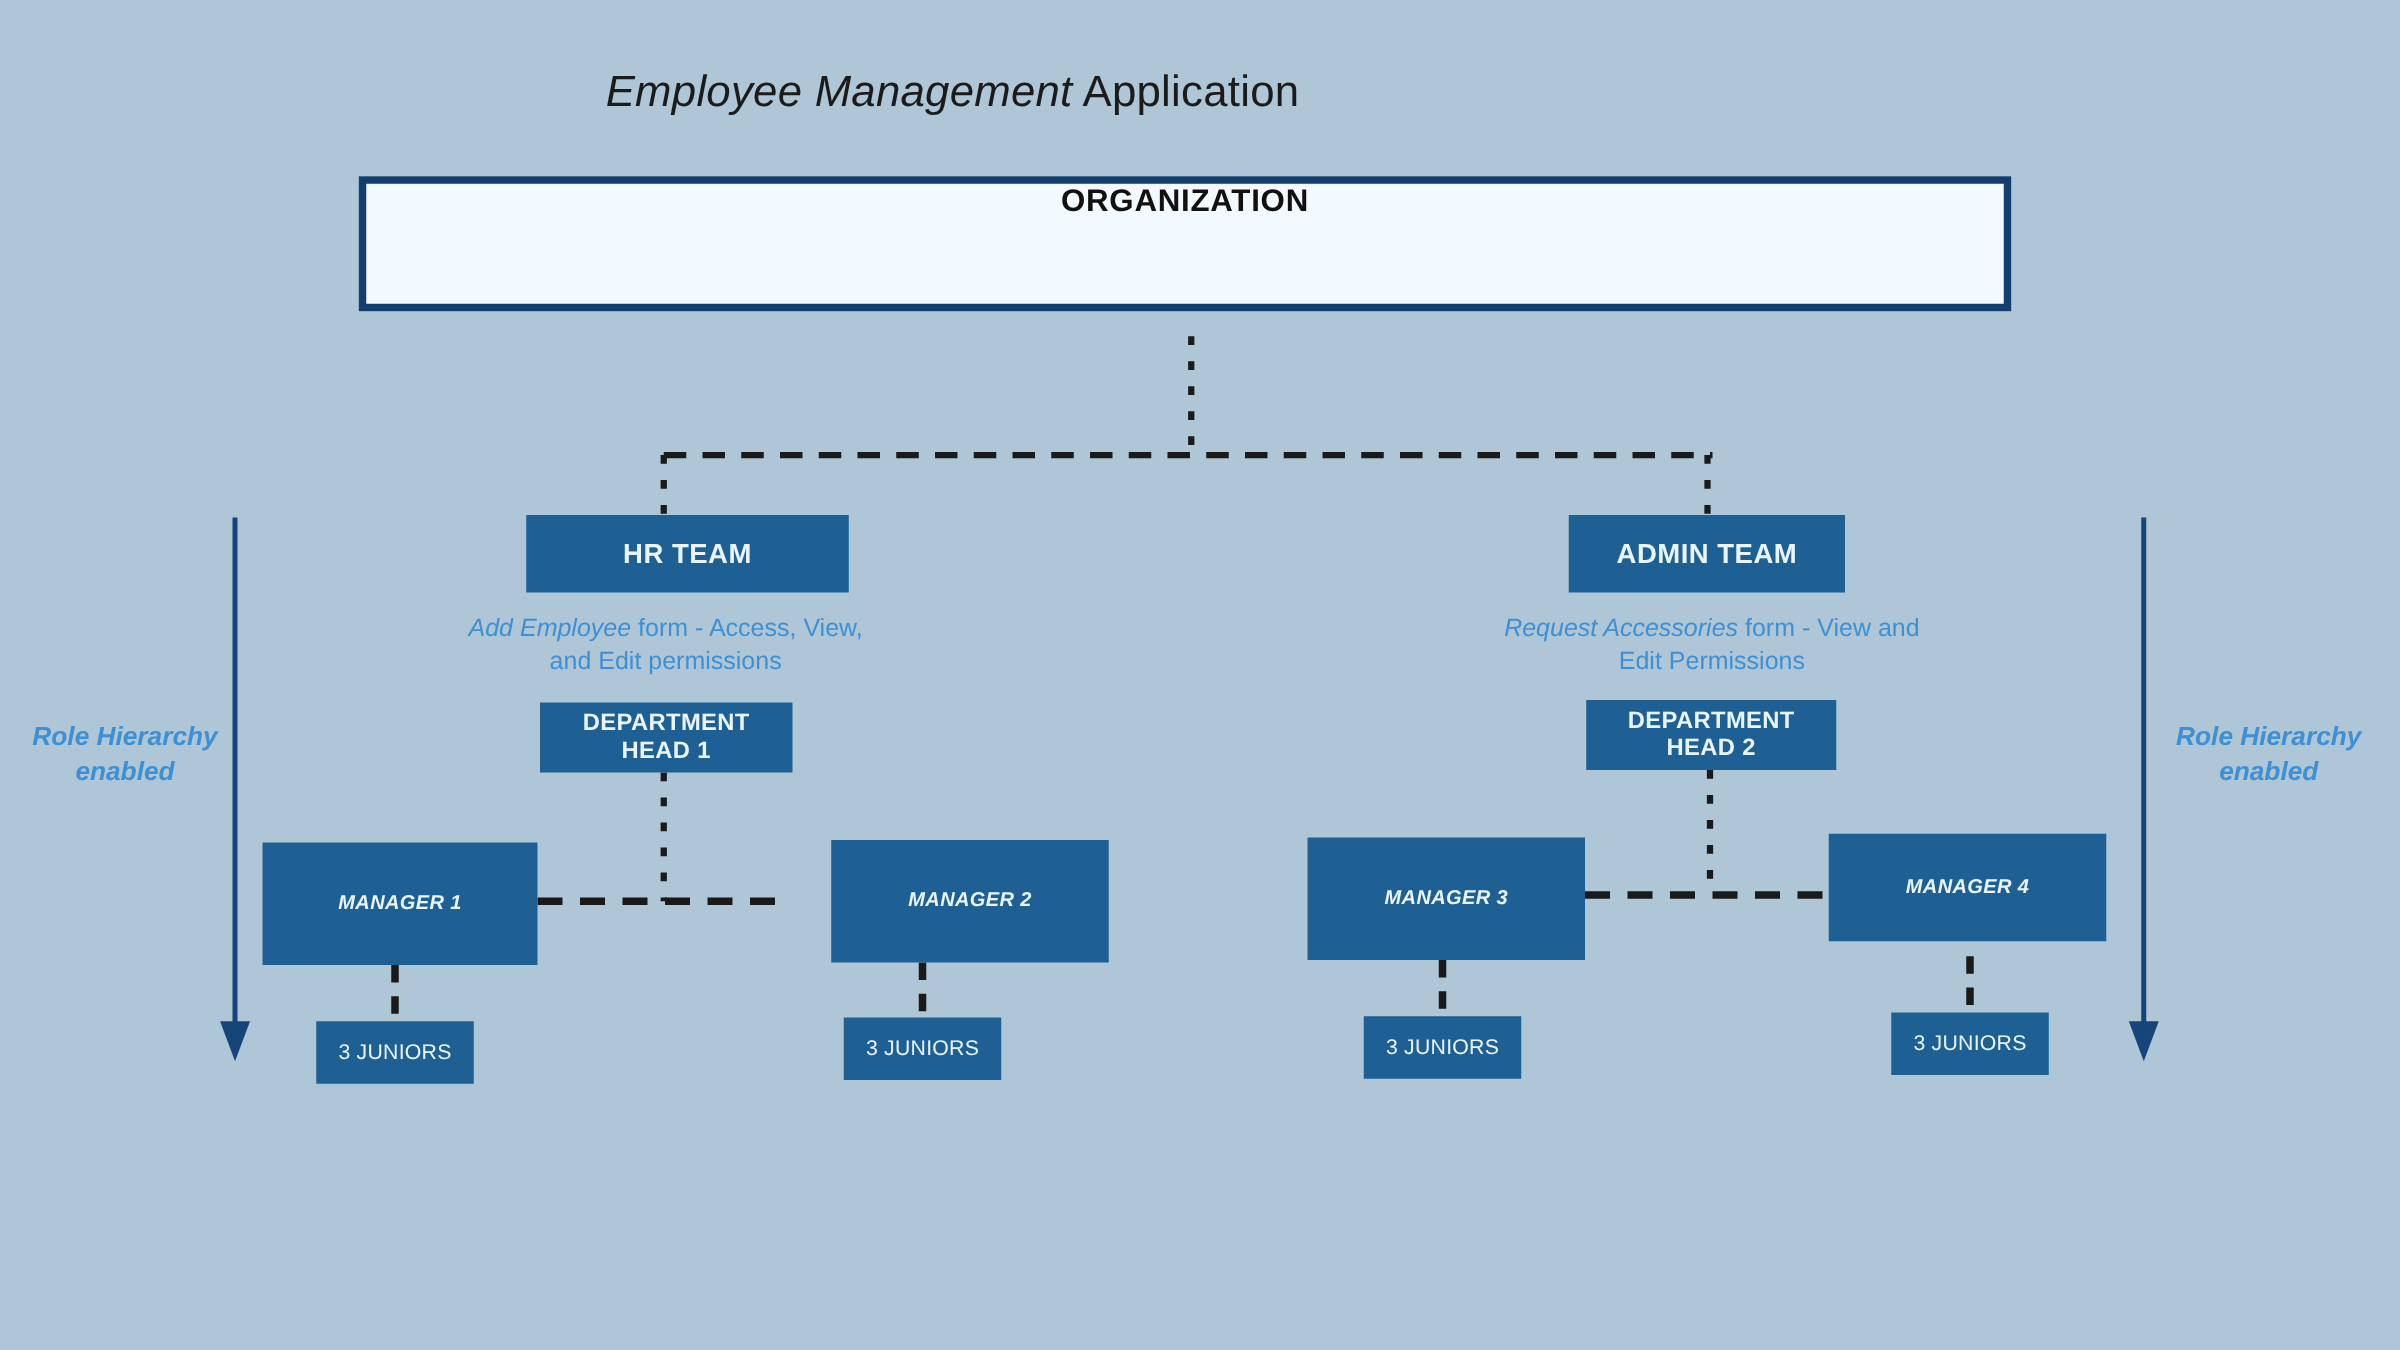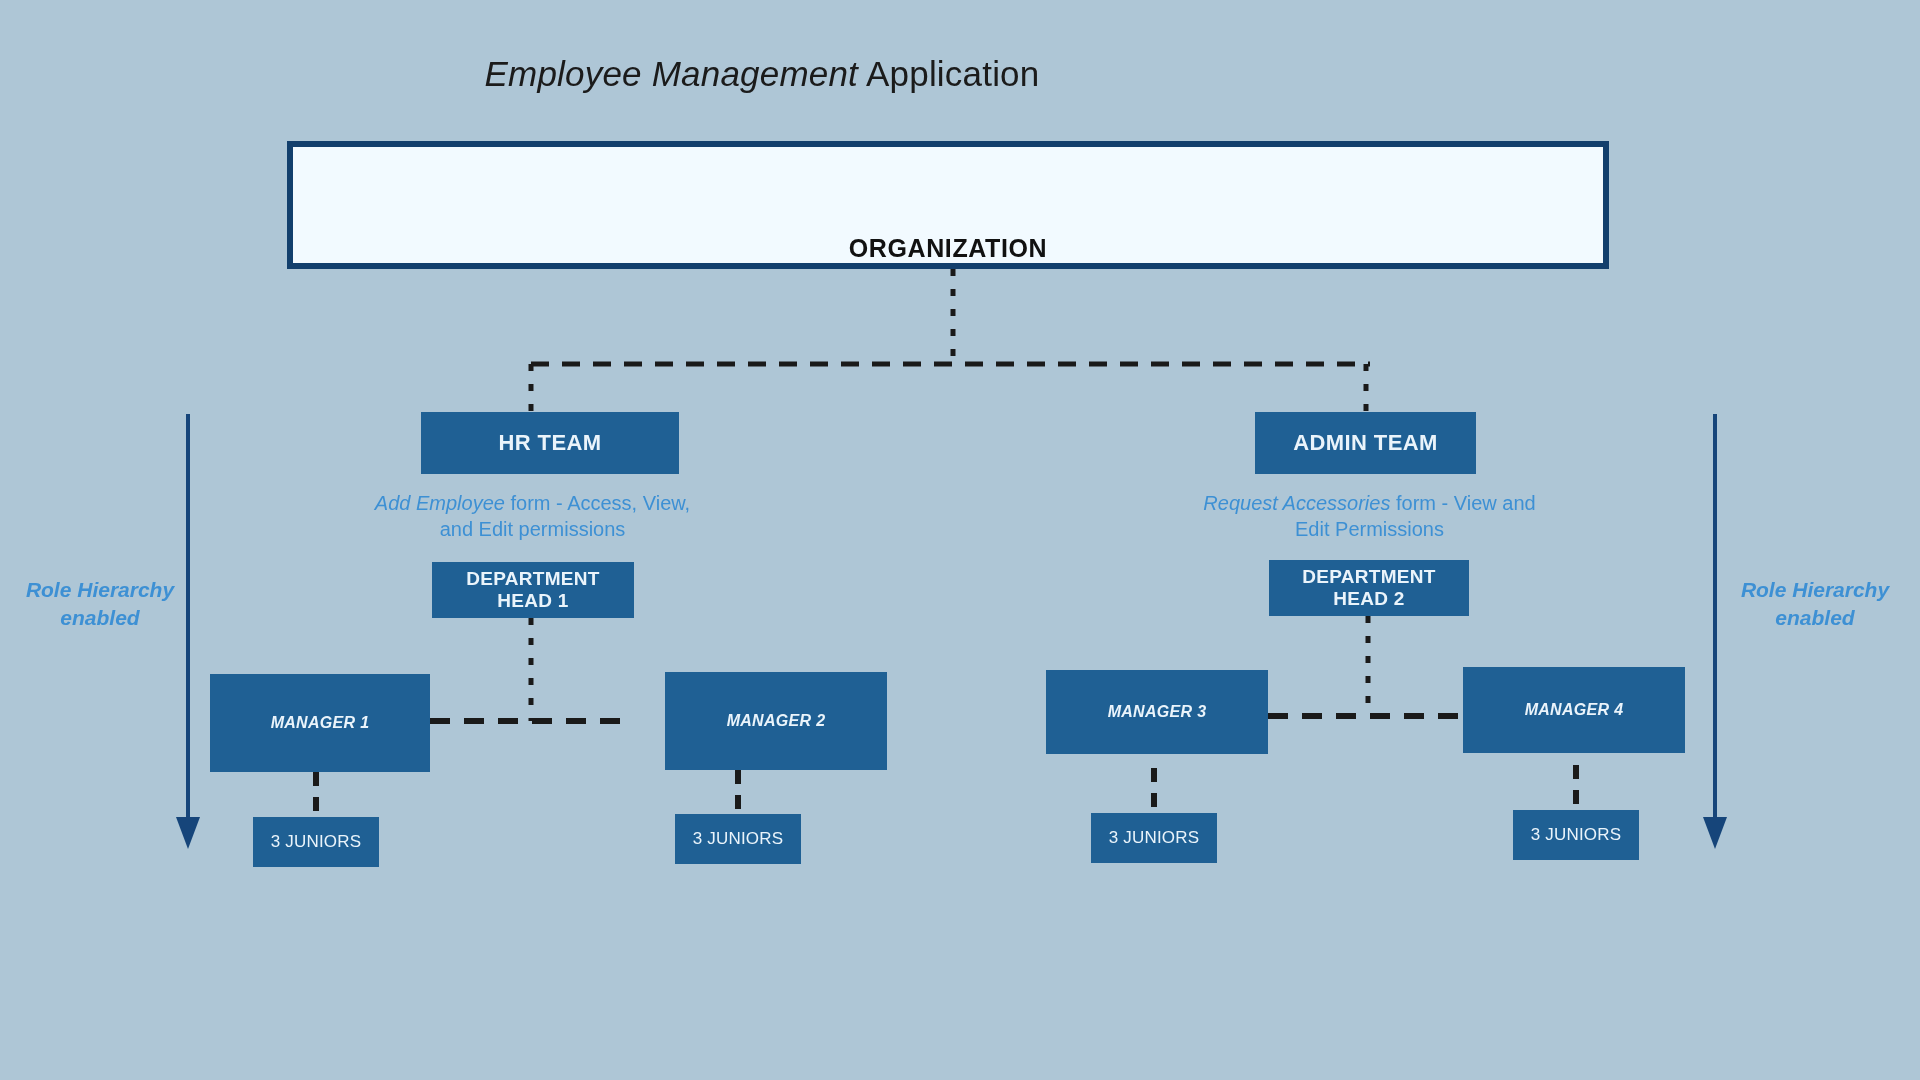--- a/index.html
+++ b/index.html
@@ -37,25 +37,25 @@
   }
   #page-title .t-em { font-style: italic; }
   #page-title .t-rest { font-style: normal; }
 
   
   #org-box {
     position: absolute;
     left: 287px;
     top: 141px;
     width: 1322px;
-    height: 128px;
+    height: 108px;
     background: #f2faff;
     border: 6px solid #123f6d;
     display: flex;
-    align-items: flex-end;
+    align-items: flex-start;
     justify-content: center;
   }
   #org-box .org-label {
     font-size: 25px;
     font-weight: bold;
     color: #111111;
     letter-spacing: 0.6px;
   }
 
   
@@ -78,21 +78,21 @@
 
   
   #node-hr-team      { left: 421px;  top: 412px; width: 258px; height: 62px; }
   #node-admin-team   { left: 1255px; top: 412px; width: 221px; height: 62px; }
 
   #node-dept-head-1  { left: 432px;  top: 562px; width: 202px; height: 56px; }
   #node-dept-head-2  { left: 1269px; top: 560px; width: 200px; height: 56px; }
 
   #node-manager-1    { left: 210px;  top: 674px; width: 220px; height: 98px; }
   #node-manager-2    { left: 626px;  top: 672px; width: 222px; height: 98px; margin-left: 39px; }
-  #node-manager-3    { left: 1046px; top: 670px; width: 222px; height: 84px; }
+  #node-manager-3    { left: 1046px; top: 670px; width: 222px; height: 98px; }
   #node-manager-4    { left: 1463px; top: 667px; width: 222px; height: 86px; }
 
   #node-juniors-1    { left: 253px;  top: 817px; width: 126px; height: 50px; }
   #node-juniors-2    { left: 675px;  top: 814px; width: 126px; height: 50px; }
   #node-juniors-3    { left: 1091px; top: 813px; width: 126px; height: 50px; }
   #node-juniors-4    { left: 1513px; top: 810px; width: 126px; height: 50px; }
 
   
   .caption {
     position: absolute;

